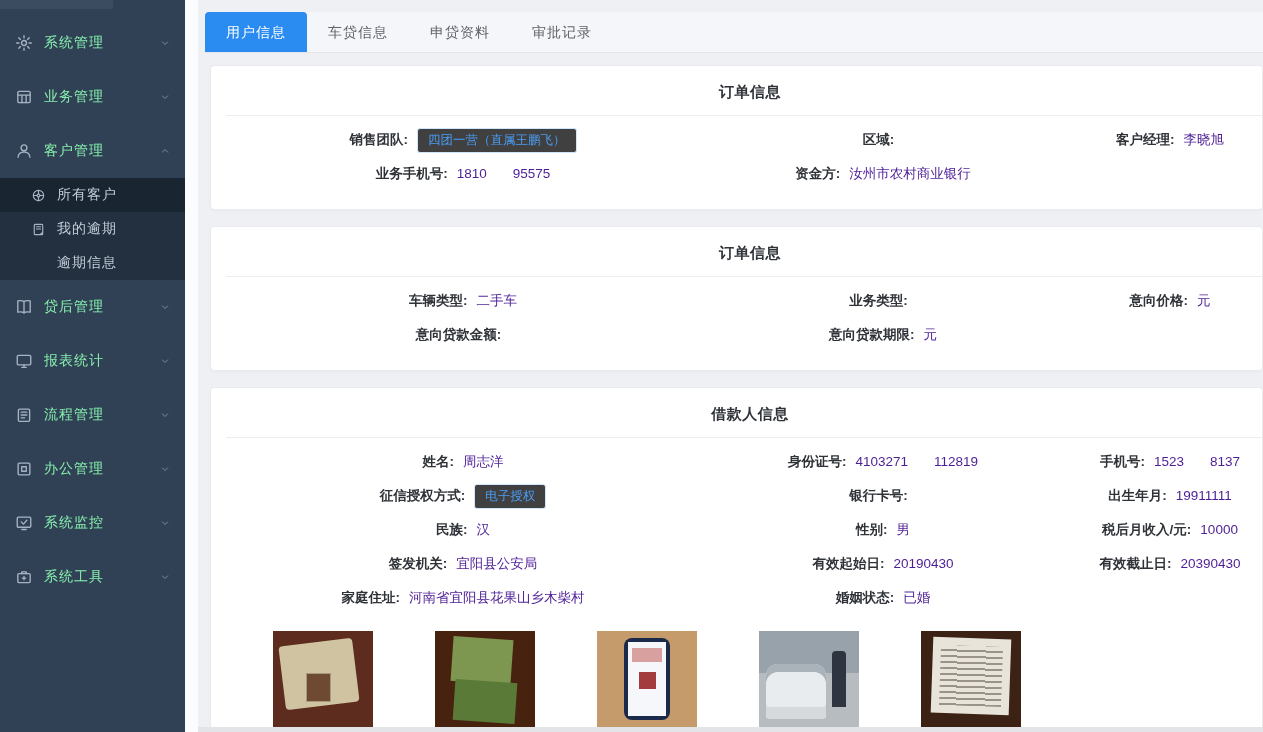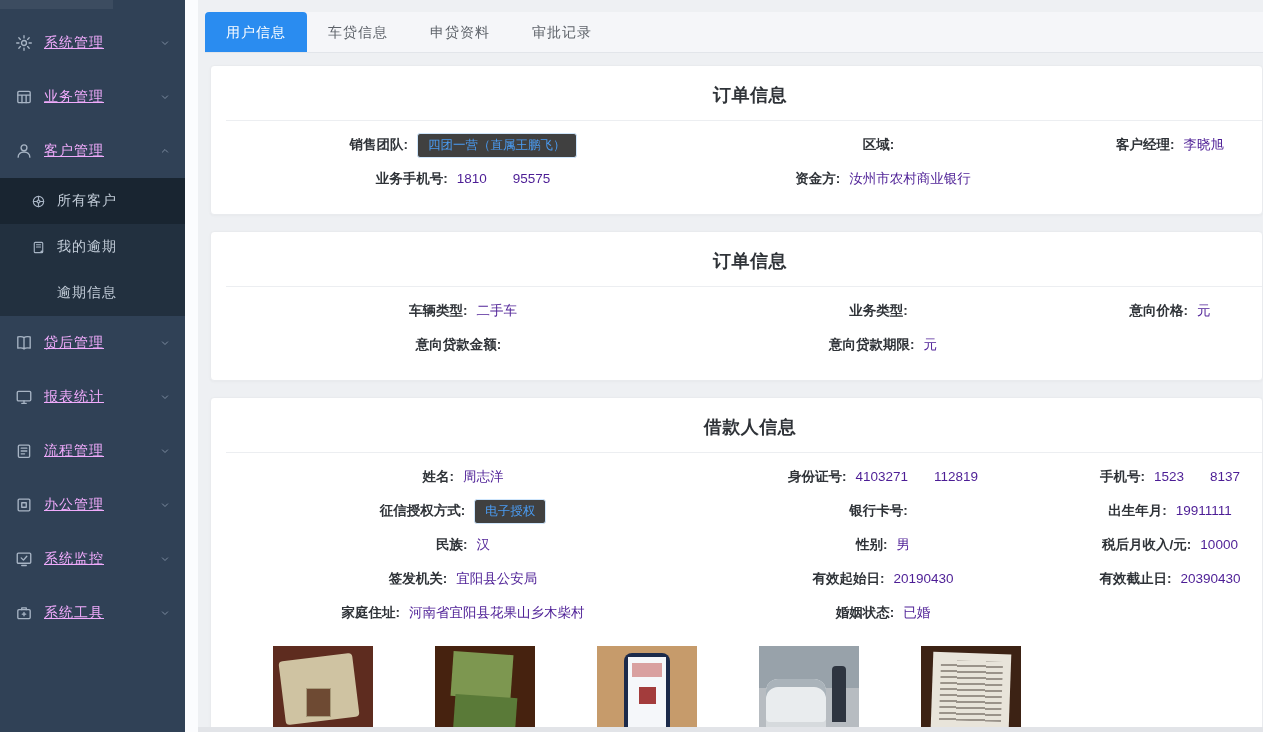--- a/index.html
+++ b/index.html
@@ -12,30 +12,30 @@
   .app { display:flex; width:1263px; height:732px; }
 
   
   .sidebar {
     width:185px; flex:none; background:#304156; color:#bfcbd9;
     position:relative; padding-top:16px; height:732px;
   }
   .logo-strip { position:absolute; top:0; left:0; width:113px; height:9px; background:#3c4c60; }
   .side-item {
     height:54px; display:flex; align-items:center;
-    padding:0 14px 0 15px; font-size:14px; cursor:pointer; color:#f0abfc;text-decoration:underline;
+    padding:0 14px 0 15px; font-size:14px; cursor:pointer; color:#86efac;
   }
   .side-item .label { flex:1; letter-spacing:1px; }
   .icon { width:18px; height:18px; margin-right:11px; flex:none; display:inline-flex; color:#a7b4c4; }
   .icon svg, .chev svg { width:100%; height:100%; fill:none; stroke:currentColor;
     stroke-width:1.2; stroke-linecap:round; stroke-linejoin:round; }
   .chev { width:12px; height:12px; color:#8392a6; flex:none; display:inline-flex; }
   .submenu { background:#22303f; }
   .sub-item {
-    height:46px; display:flex; align-items:center; padding-left:31px;
+    height:34px; display:flex; align-items:center; padding-left:31px;
     font-size:14px; color:#c3cdd9; cursor:pointer; letter-spacing:1px;
   }
   .sub-item .icon { width:15px; height:15px; margin-right:11px; }
   .sub-item.noicon { padding-left:57px; }
   .sub-item.active { background:#192531; }
   .sidebar-gap { width:13px; flex:none; background:#fbfcfe; }
 
   
   .main { flex:1; position:relative; height:732px; overflow:hidden; padding:12px 0 16px 7px;text-align:center; }
   .tabbar {
@@ -47,21 +47,21 @@
     cursor:pointer; letter-spacing:1px;
   }
   .tab.active { background:#2a8cf0; color:#fff; border-radius:4px 4px 0 0; }
 
   .cards { }
   .card {
     background:#fff; border:1px solid #e9ebee; border-radius:4px;
     margin:12px 0 16px 5px; box-shadow:0 1px 3px rgba(0,0,0,.03);
     padding-bottom:18px;
   }
-  .card-title { font-size:18px; font-weight:bold; color:#2f3338; padding:17px 0 13px 27px; letter-spacing:.5px; }
+  .card-title { font-size:15px; font-weight:bold; color:#2f3338; padding:17px 0 13px 27px; letter-spacing:.5px; }
   .card-divider { height:1px; background:#eceef1; margin:0 0 7px 15px; }
   .frow {
     display:grid; grid-template-columns:450px 390px 1fr;
     padding-left:27px; align-items:center; height:34px; font-size:13.5px;
   }
   .field { white-space:nowrap; overflow:hidden; }
   .flabel { font-weight:bold; color:#2f3338; margin-right:9px; }
   .flabel::after { content:":"; }
   .fvalue { color:#4c1d95; }
   .mask { display:inline-block; width:26px; }

